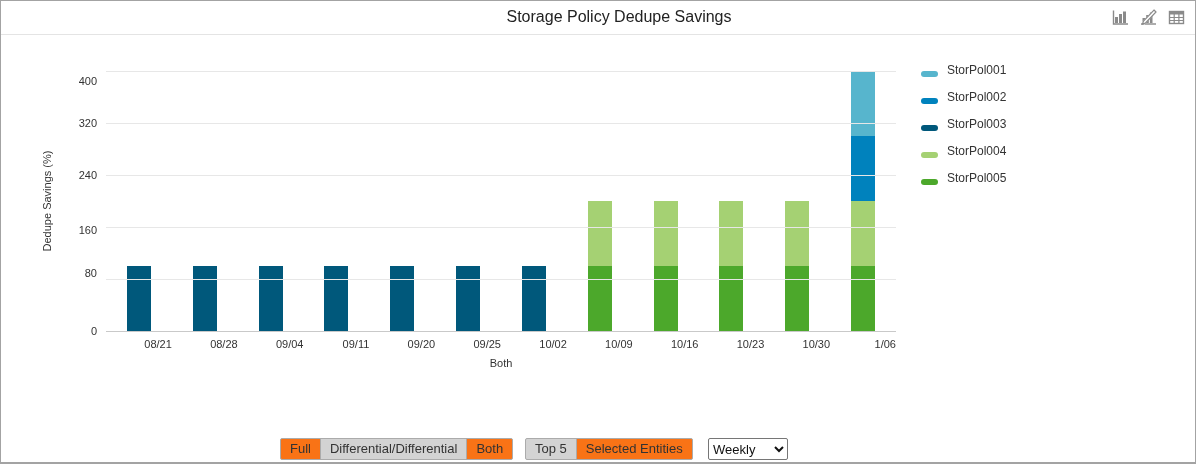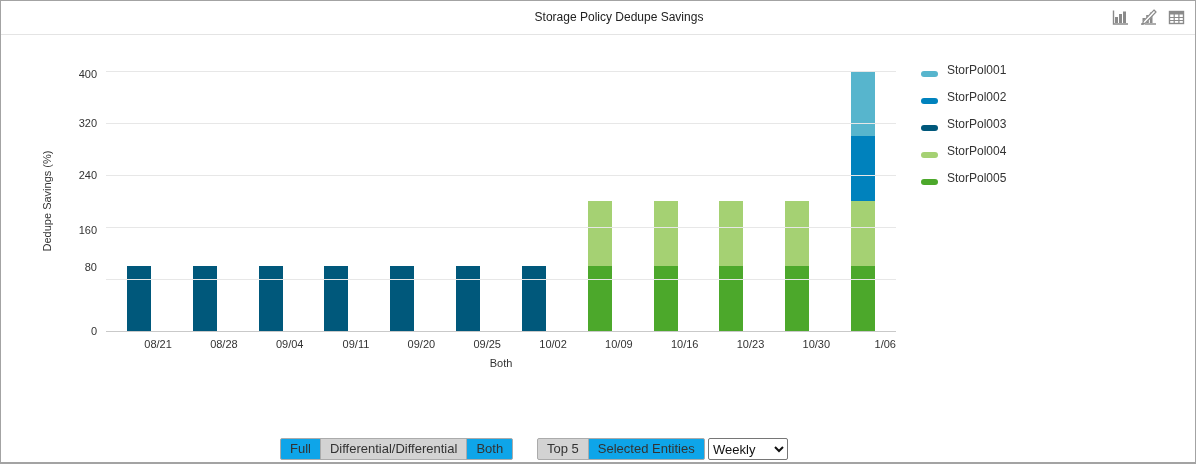--- a/index.html
+++ b/index.html
@@ -1,20 +1,20 @@
 <!DOCTYPE html>
 <html><head>
 <meta charset="utf-8">
 <style>
   html,body{margin:0;padding:0;background:#fff;}
   body{font-family:"Liberation Sans","DejaVu Sans",sans-serif;color:#333;}
   .widget{position:relative;width:1196px;height:464px;box-sizing:border-box;
     border:1px solid #a3a3a3;border-bottom-width:2px;background:#fff;overflow:hidden;}
   .titlebar{position:absolute;top:0;left:0;right:0;height:33px;border-bottom:1px solid #e4e4e4;}
-  .page-title{text-align:center;line-height:32px;font-size:12px;color:#222;font-weight:500;padding-left:42px;}
+  .page-title{text-align:center;line-height:32px;font-size:16px;color:#222;font-weight:500;padding-left:42px;}
   .toolbar{position:absolute;top:8px;right:10px;display:flex;gap:11px;align-items:center;}
   .tool-icon{width:17px;height:17px;cursor:pointer;display:block;}
 
   
   .plot{position:absolute;left:105px;top:70px;width:790px;height:260px;
     border-bottom:1px solid #c9c9c9;}
   .gridline{position:absolute;left:0;right:0;height:1px;background:#e7e7e7;}
   .bars{position:absolute;left:0;right:0;top:0;bottom:0;display:flex;}
   .slot{flex:1;display:flex;align-items:flex-end;justify-content:center;}
   .bar{display:flex;flex-direction:column;justify-content:flex-end;width:24px;}
@@ -31,21 +31,21 @@
   
   .legend{position:absolute;left:920px;top:62px;display:flex;flex-direction:column;gap:13px;}
   .legend-item{display:flex;align-items:flex-end;gap:9px;cursor:pointer;}
   .legend-swatch{width:17px;height:6px;border-radius:3px;}
   .legend-label{font-size:12px;color:#333;}
 
   
   .controls{position:absolute;bottom:2px;left:0;right:0;height:23px;}
   .btn-group{position:absolute;display:flex;}
   .seg-btn{font-size:13px;line-height:20px;padding:0 9px;border:1px solid #ababab;
-    background:#0ea5e9;color:#333;cursor:pointer;white-space:nowrap;margin-left:-1px;
+    background:#f97316;color:#333;cursor:pointer;white-space:nowrap;margin-left:-1px;
     font-family:"Liberation Sans","DejaVu Sans",sans-serif;}
   .seg-btn:first-child{margin-left:0;border-radius:2px 0 0 2px;}
   .seg-btn:last-child{border-radius:0 2px 2px 0;}
   .seg-btn.selected{background:#d3d3d3;}
   .freq-select{position:absolute;left:707px;bottom:0;height:22px;width:80px;font-size:13px;
     font-family:"Liberation Sans","DejaVu Sans",sans-serif;color:#111;background:#fff;
     border:1px solid #767676;border-radius:2px;}
 </style>
 </head>
 <body>
@@ -159,29 +159,29 @@
         <div class="x-tick">09/25</div>
         <div class="x-tick">10/02</div>
         <div class="x-tick">10/09</div>
         <div class="x-tick">10/16</div>
         <div class="x-tick">10/23</div>
         <div class="x-tick">10/30</div>
         <div class="x-tick">1/06</div>
       </div>
   <div class="y-tick" style="bottom: -7px;">0</div>
       <div class="gridline" style="bottom: 51px;"></div>
-      <div class="y-tick" style="bottom: 57px;">80</div>
+      <div class="y-tick" style="bottom: 51px;">80</div>
       <div class="gridline" style="bottom: 103px;"></div>
       <div class="y-tick" style="bottom: 94px;">160</div>
       <div class="gridline" style="bottom: 155px;"></div>
       <div class="y-tick" style="bottom: 149px;">240</div>
       <div class="gridline" style="bottom: 207px;"></div>
       <div class="y-tick" style="bottom: 201px;">320</div>
       <div class="gridline" style="bottom: 259px;"></div>
-      <div class="y-tick" style="bottom: 250px; margin-left: 6px;">400</div>
+      <div class="y-tick" style="bottom: 243px; margin-left: 6px;">400</div>
     </div>
 
   <div class="xlabel">Both</div>
 
   <div class="legend" id="legend">
       <div class="legend-item">
         <span class="legend-swatch" style="background: rgb(87, 181, 205);"></span>
         <span class="legend-label">StorPol001</span>
       </div>
       <div class="legend-item">
@@ -201,20 +201,20 @@
         <span class="legend-label">StorPol005</span>
       </div>
     </div>
 
   <div class="controls">
     <div class="btn-group" id="group1" style="left:279px;bottom:0;">
         <button class="seg-btn">Full</button>
         <button class="seg-btn selected">Differential/Differential</button>
         <button class="seg-btn">Both</button>
       </div>
-    <div class="btn-group" id="group2" style="left:536px;bottom:0;">
+    <div class="btn-group" id="group2" style="left:524px;bottom:0;">
         <button class="seg-btn selected">Top 5</button>
         <button class="seg-btn">Selected Entities</button>
       </div>
     <select class="freq-select" id="freq"><option value="Weekly">Weekly</option></select>
   </div>
 
 </div>
 
 </body></html>

